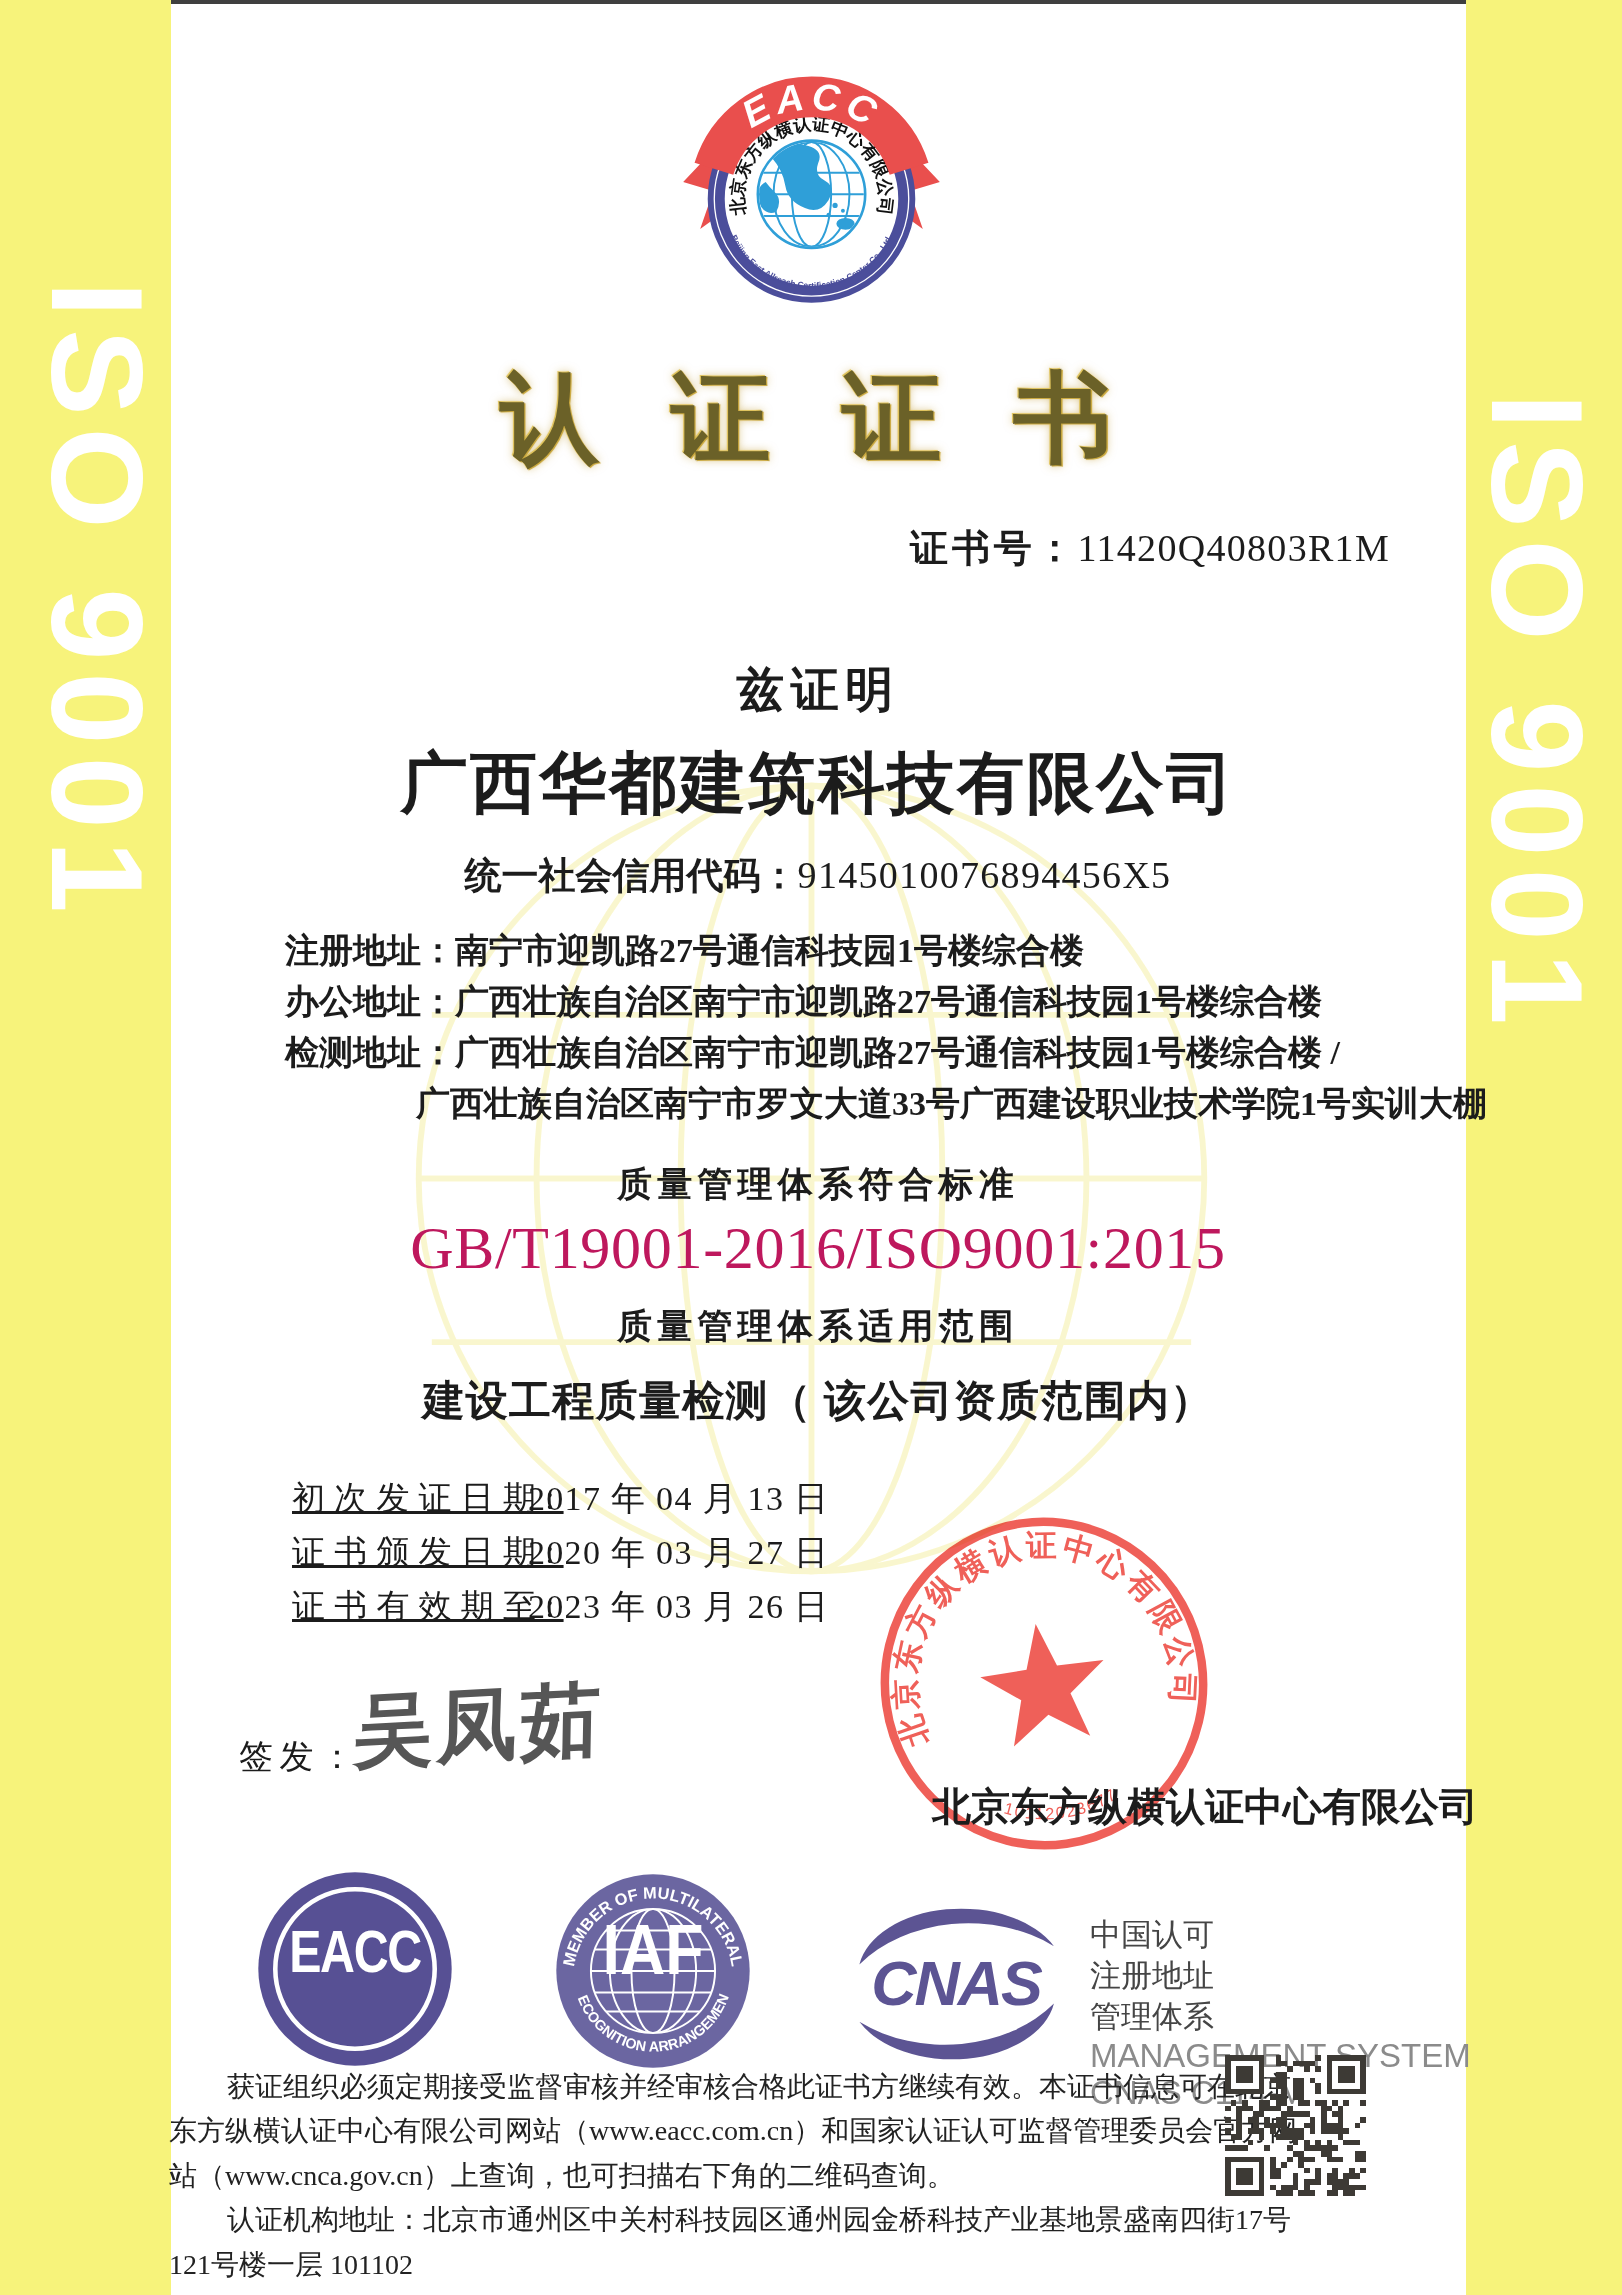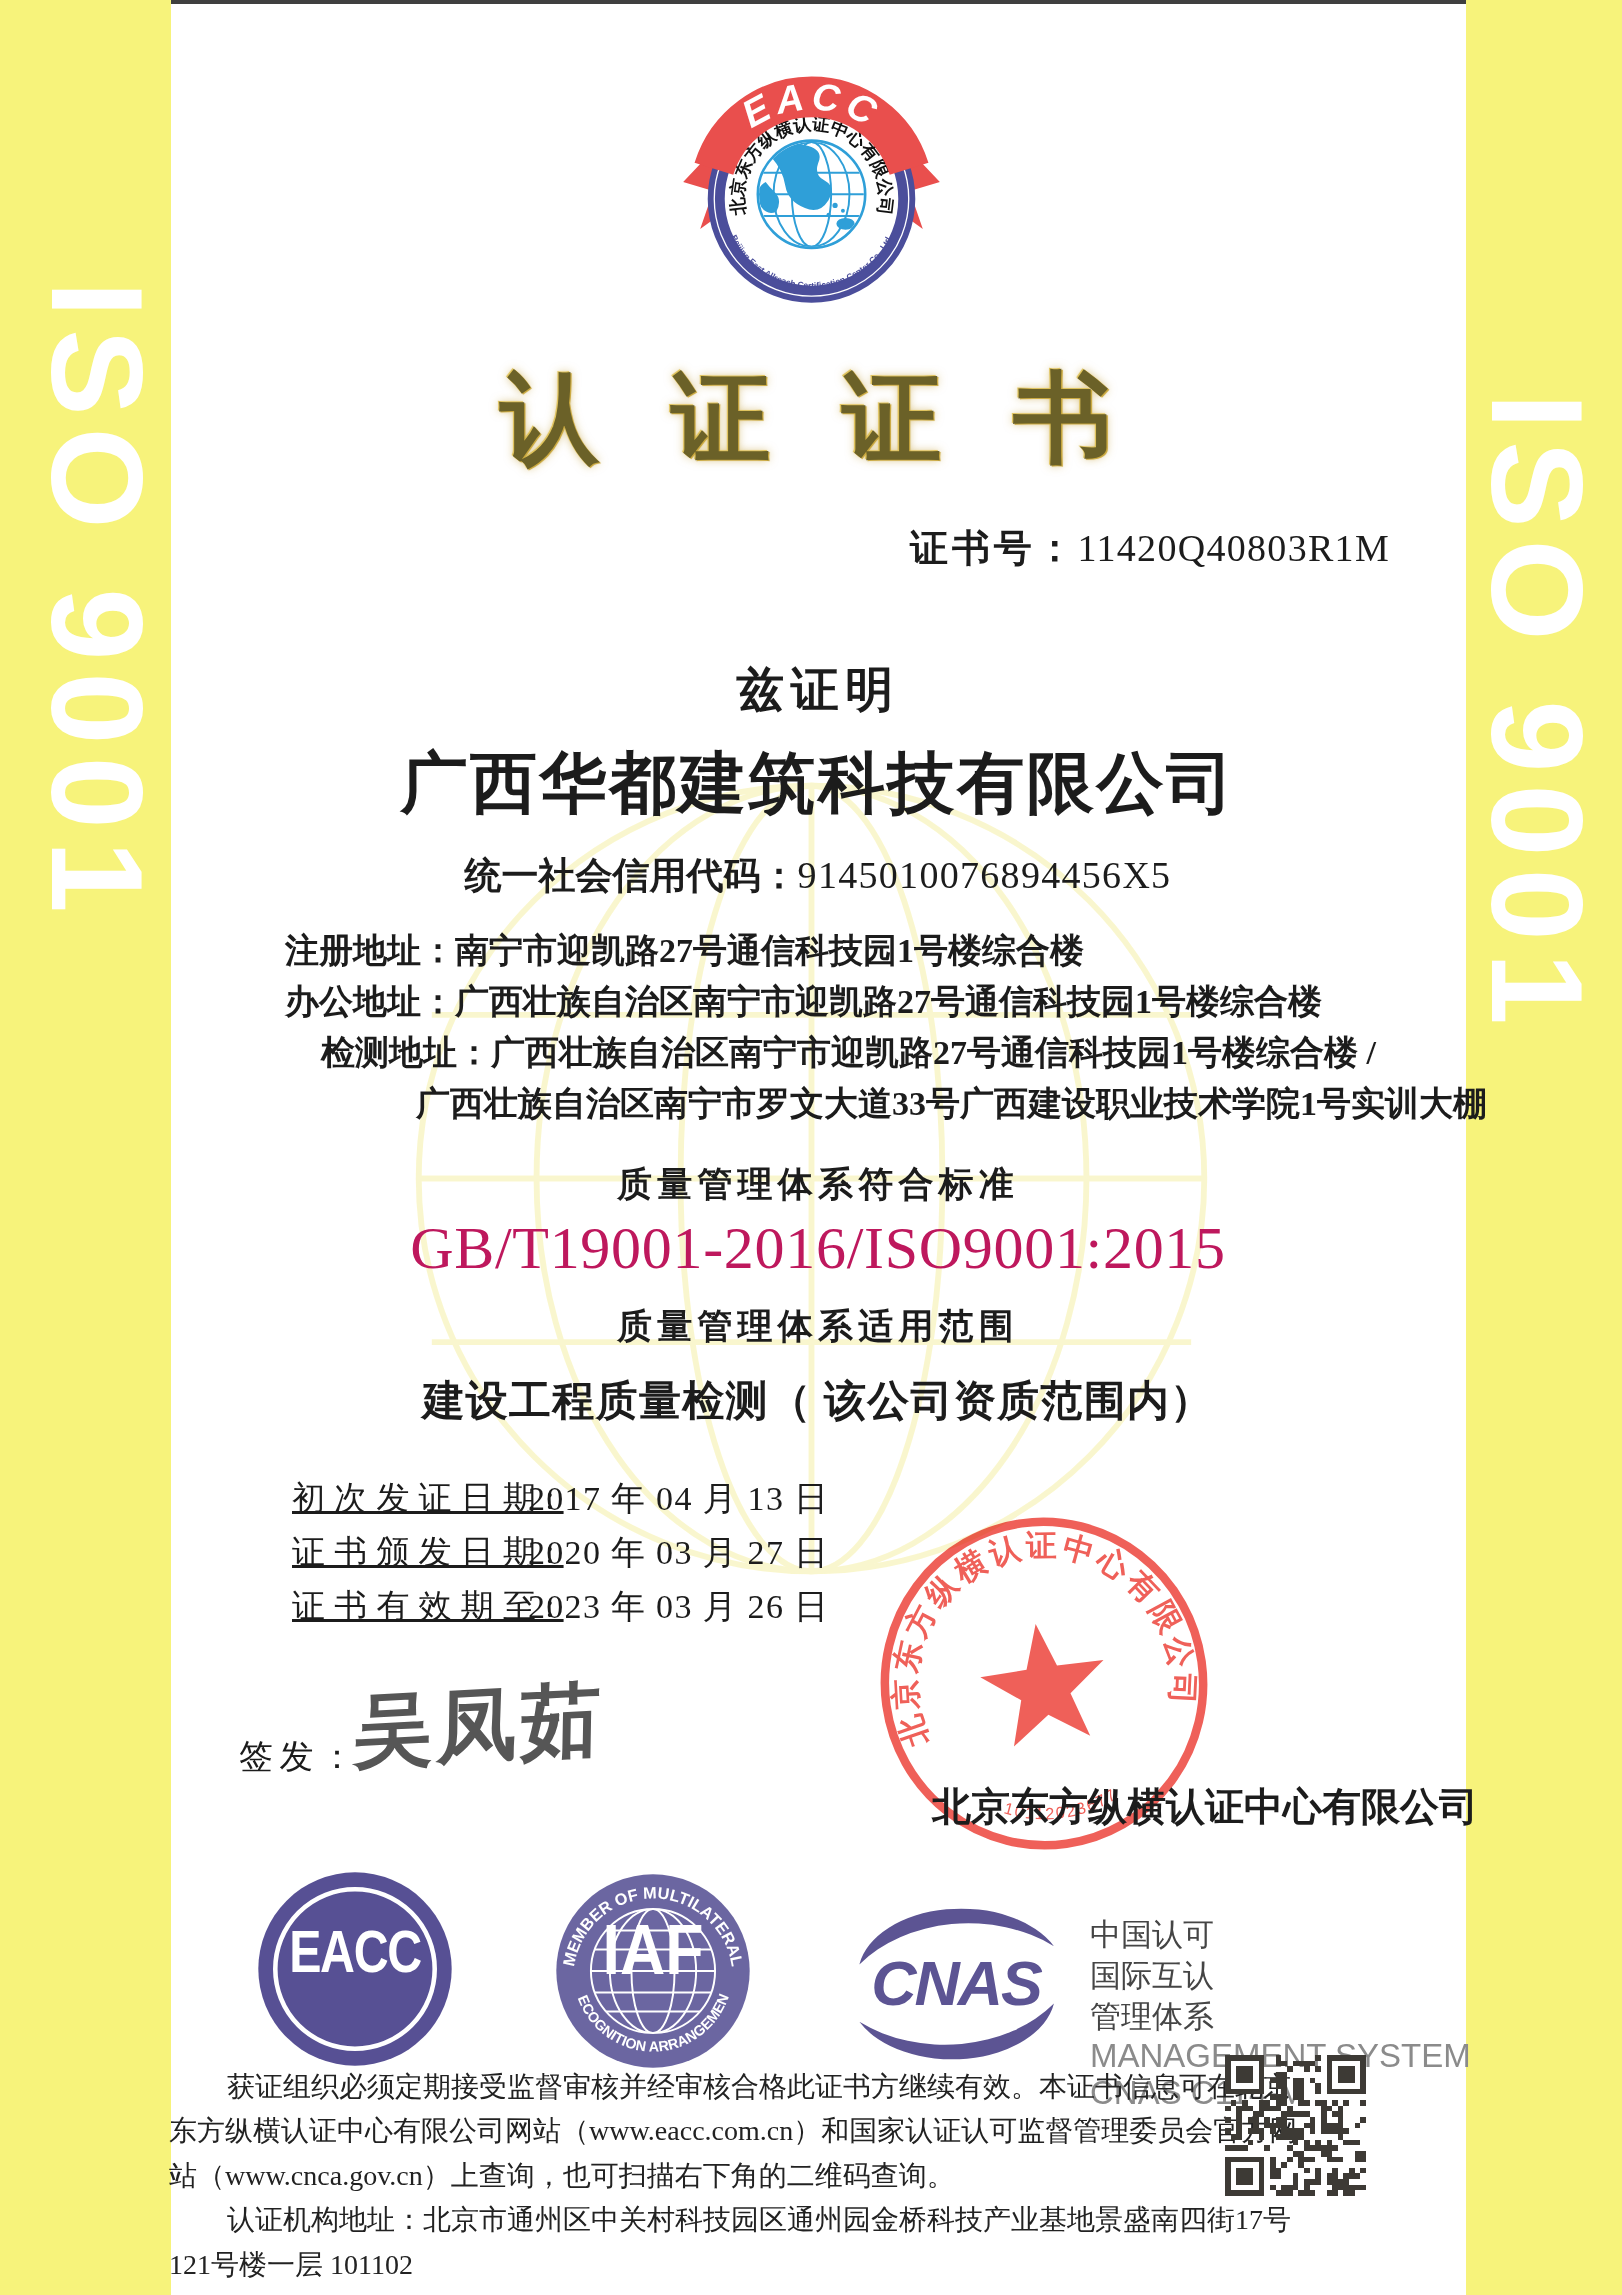--- a/index.html
+++ b/index.html
@@ -28,21 +28,21 @@
   #cert-no .lbl{font-weight:700;letter-spacing:3.9px;margin-top:20px;}
   #cert-no .val{letter-spacing:1.3px;}
 
   #hereby{top:658px;font-size:48px;font-weight:600;letter-spacing:6.5px;}
   #company{top:738px;font-size:67px;font-weight:700;letter-spacing:2.6px;}
   #credit{top:851px;font-size:37px;}
   #credit .lbl{font-weight:700;}
   #credit .val{font-size:38px;letter-spacing:1.3px;}
 
   .addr-row{left:285px;font-size:34px;font-weight:700;white-space:nowrap;}
-  #addr-0{top:928px;} #addr-1{top:979px;} #addr-2{top:1030px;margin-left:36px;}
+  #addr-0{top:928px;} #addr-1{top:979px;} #addr-2{top:1030px;}
   #addr-3{top:1081px;padding-left:131px;}
 
   #std-caption{top:1161px;font-size:35px;font-weight:700;letter-spacing:5.2px;}
   #standard{top:1214px;font-size:60px;letter-spacing:0.7px;color:#be185d;}
   #scope-caption{top:1303px;font-size:35px;font-weight:700;letter-spacing:5.2px;}
   #scope{top:1373px;font-size:42px;font-weight:700;letter-spacing:1.3px;}
 
   .date-row{left:292px;font-size:33px;white-space:nowrap;text-decoration:underline;}
   .date-row .lbl{letter-spacing:9.2px;}
   .date-row .val{position:absolute;left:236px;font-size:34px;letter-spacing:1.3px;}
@@ -249,21 +249,21 @@
   </svg>
 
   <svg id="logo-cnas" class="abs" width="222" height="196" viewBox="0 0 340 300">
     <path d="M22 120 A158 102 0 0 1 320 92 A210 160 0 0 0 22 120 Z" fill="#5c5493"></path>
     <path d="M320 180 A158 102 0 0 1 22 208 A210 160 0 0 0 320 180 Z" fill="#5c5493"></path>
     <text x="170" y="182" text-anchor="middle" font-size="96" font-weight="bold" font-style="italic" font-family="Liberation Sans, DejaVu Sans, sans-serif" fill="#5c5493" letter-spacing="-3">CNAS</text>
   </svg>
 
   <div id="cnas-text" class="abs">
     <div class="cnas-cjk">中国认可</div>
-    <div class="cnas-cjk">国际互认</div>
+    <div class="cnas-cjk">注册地址</div>
     <div class="cnas-cjk">管理体系</div>
     <div class="cnas-en">MANAGEMENT SYSTEM</div>
     <div class="cnas-en">CNAS C114-M</div>
   </div>
 
   <div id="foot-0" class="abs foot-line">获证组织必须定期接受监督审核并经审核合格此证书方继续有效。本证书信息可在北京</div>
   <div id="foot-1" class="abs foot-line">东方纵横认证中心有限公司网站（www.eacc.com.cn）和国家认证认可监督管理委员会官方网</div>
   <div id="foot-2" class="abs foot-line">站（www.cnca.gov.cn）上查询，也可扫描右下角的二维码查询。</div>
   <div id="foot-3" class="abs foot-line">认证机构地址：北京市通州区中关村科技园区通州园金桥科技产业基地景盛南四街17号</div>
   <div id="foot-4" class="abs foot-line">121号楼一层 101102</div>

